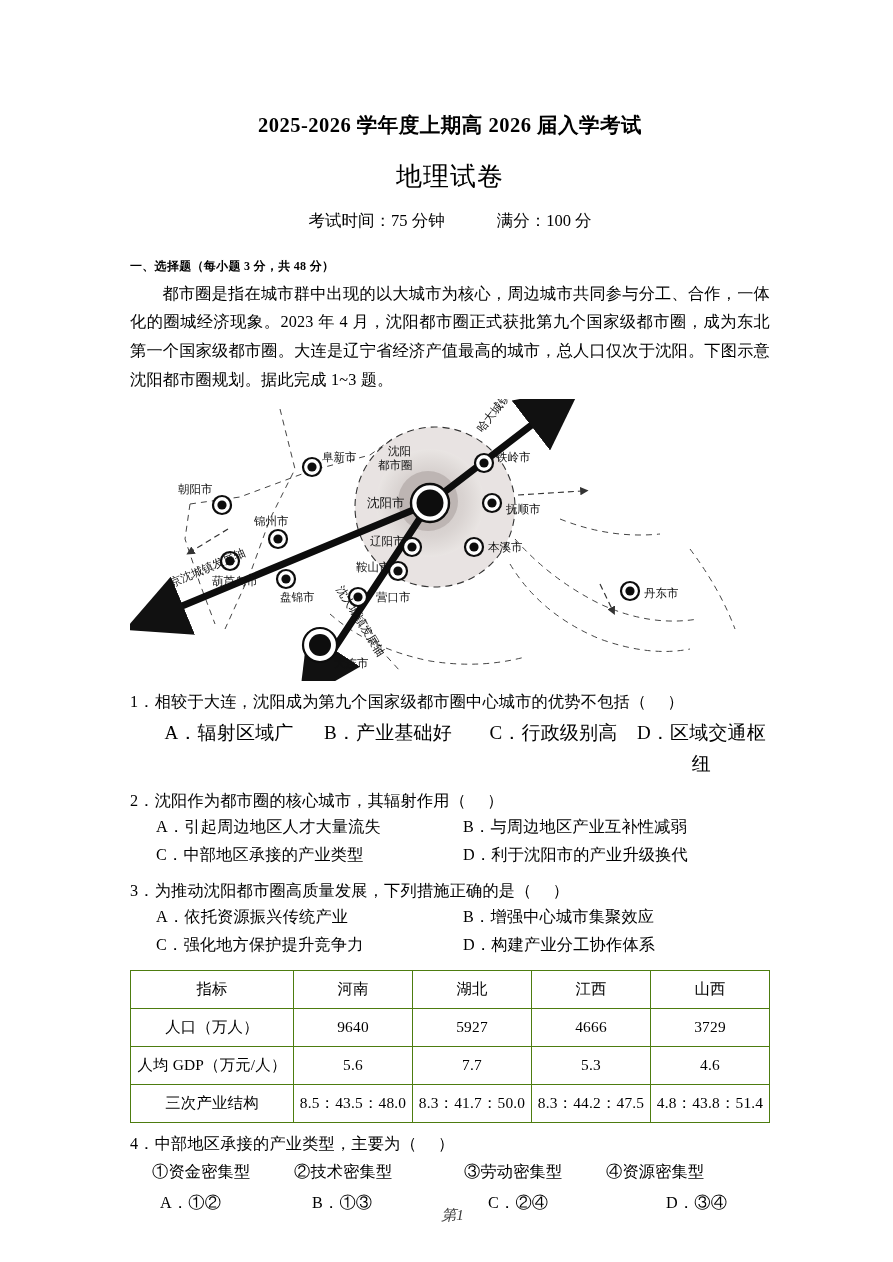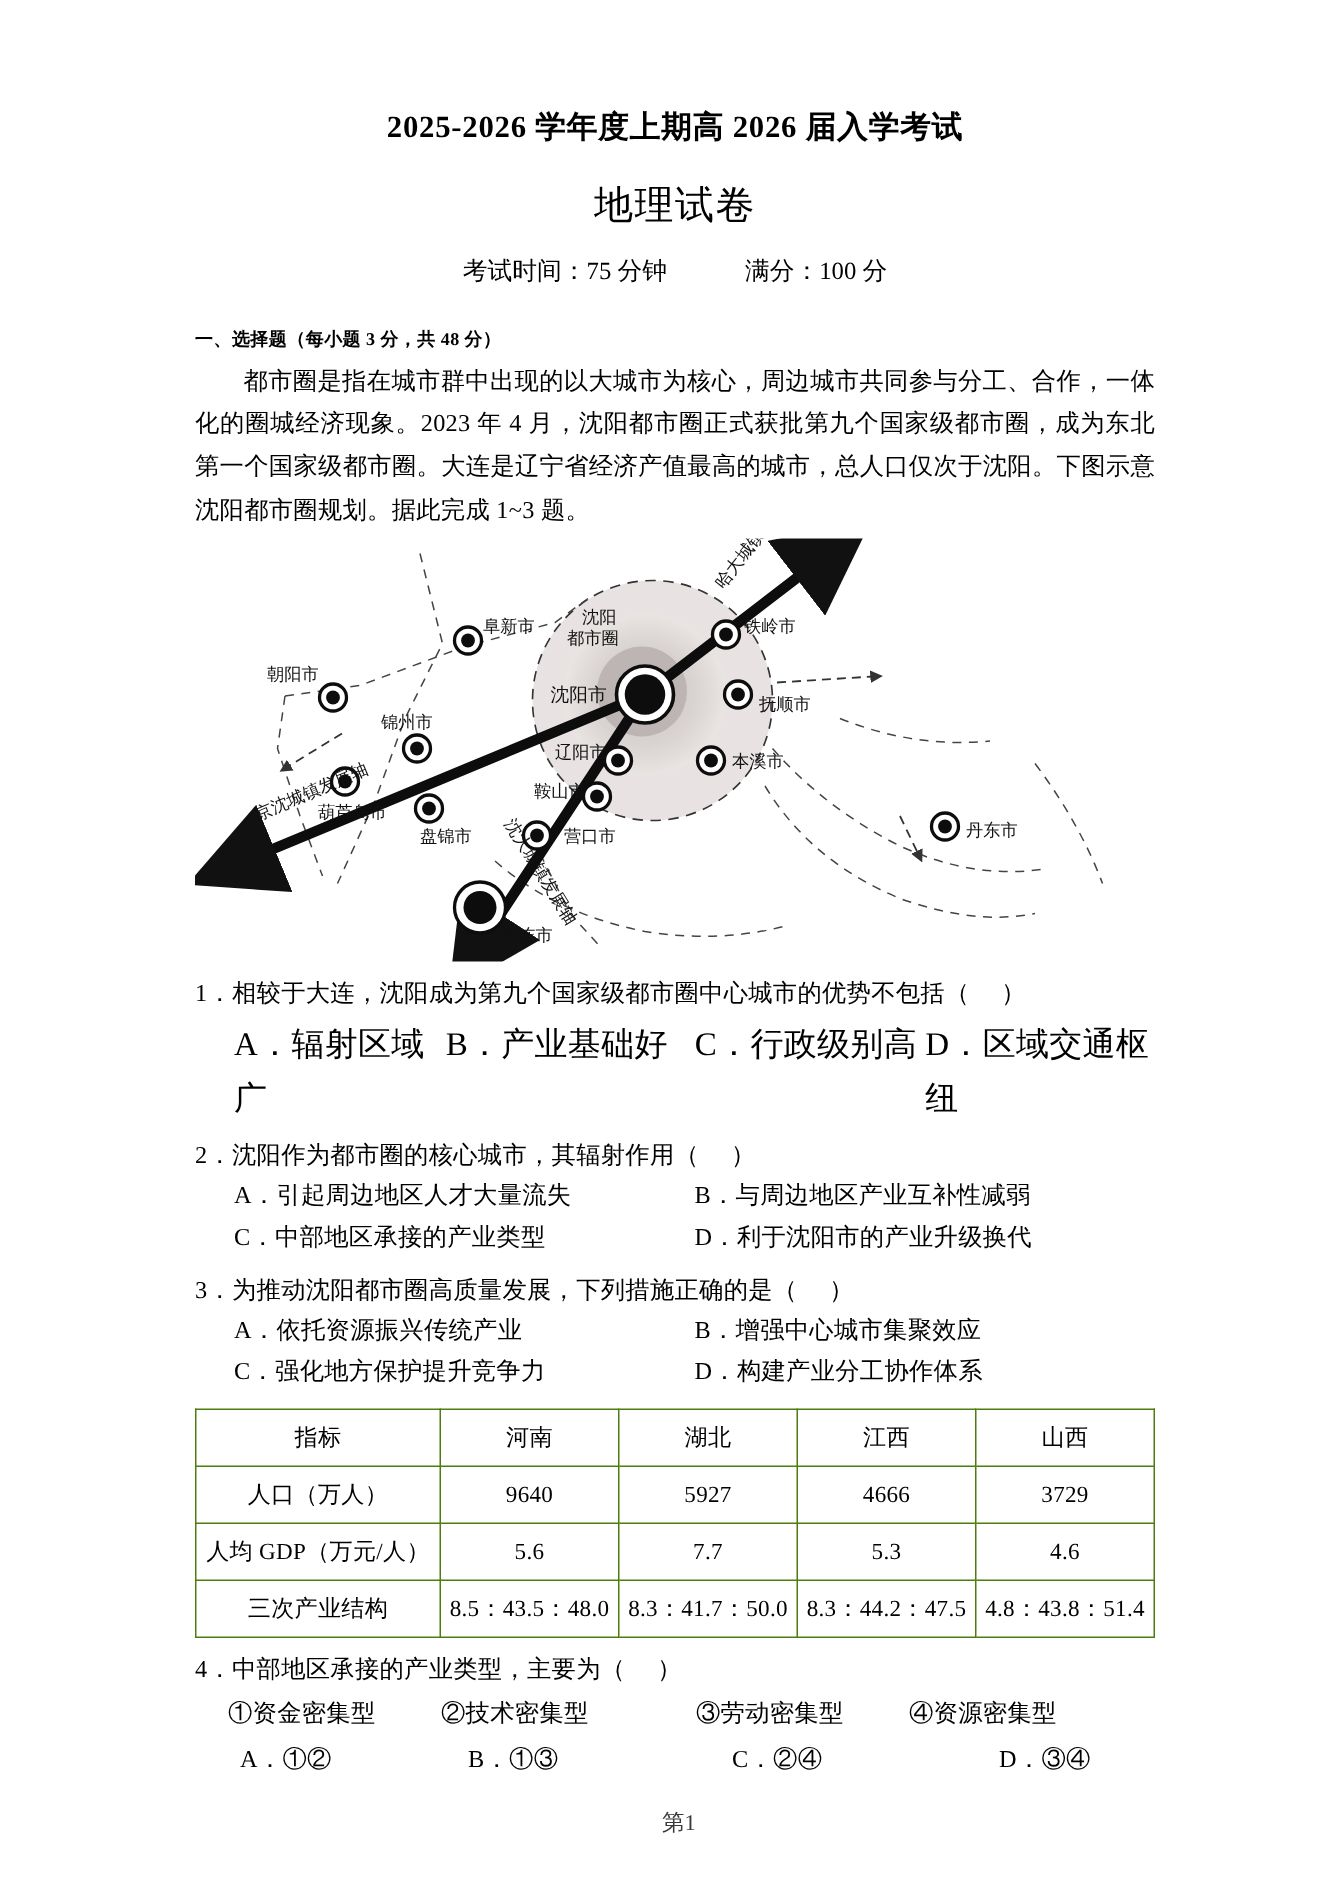--- a/index.html
+++ b/index.html
@@ -23,21 +23,21 @@
     top: 0;
     width: 640px;
   }
 
   
   .doc-title {
     text-align: center;
     font-size: 20.5px;
     font-weight: bold;
     letter-spacing: 0.5px;
-    margin-top: 72px;
+    margin-top: 112px;
     line-height: 1.3;
   }
   .doc-subtitle {
     text-align: center;
     font-size: 26px;
     font-weight: normal;
     margin-top: 20px;
     letter-spacing: 1px;
   }
   .doc-meta {
@@ -77,24 +77,25 @@
   
   .q {
     font-size: 16.2px;
     line-height: 1.62;
     margin-top: 8px;
     letter-spacing: 0.2px;
   }
   .q-stem { white-space: pre-wrap; }
   .opts-1row {
     display: flex;
-    font-size: 22px;
+    font-size: 19px;
     margin-top: 3px;
     padding-left: 26px;
     letter-spacing: 0.2px;
+    text-align: center;
   }
   .opts-1row .o:nth-child(1) { width: 158px; }
   .opts-1row .o:nth-child(2) { width: 186px; }
   .opts-1row .o:nth-child(3) { width: 172px; }
   .opts-2col {
     display: flex;
     flex-wrap: wrap;
     font-size: 16.2px;
     padding-left: 26px;
     letter-spacing: 0.2px;
@@ -143,20 +144,21 @@
 
   
   .footer {
     position: absolute;
     left: 12px;
     right: 0;
     top: 1206px;
     text-align: center;
     font-size: 15px;
     color: #3a3a3a;
+    font-style: italic;
   }
 </style>
 </head>
 <body>
 
 <div class="page">
 
   <div class="content">
 
     <div class="doc-title">2025-2026 学年度上期高 2026 届入学考试</div>

